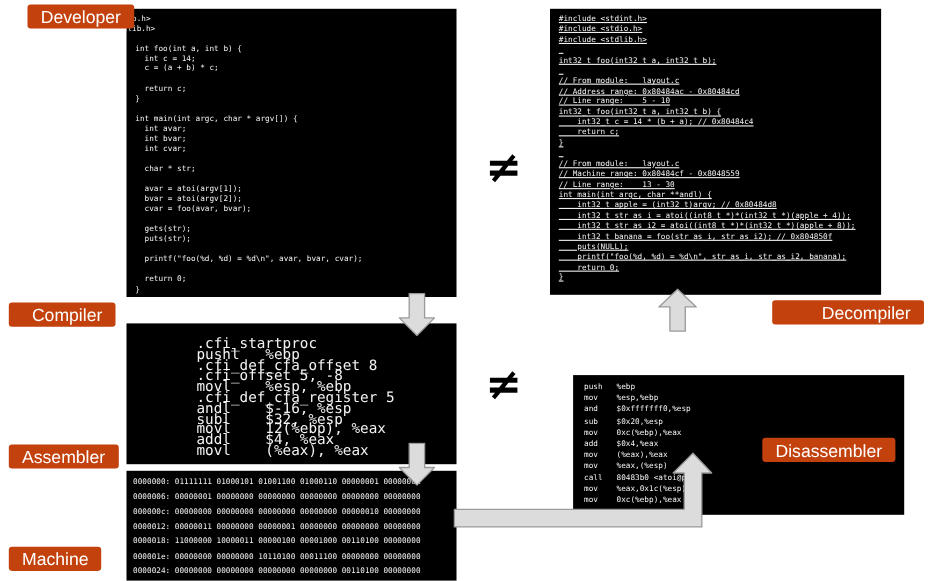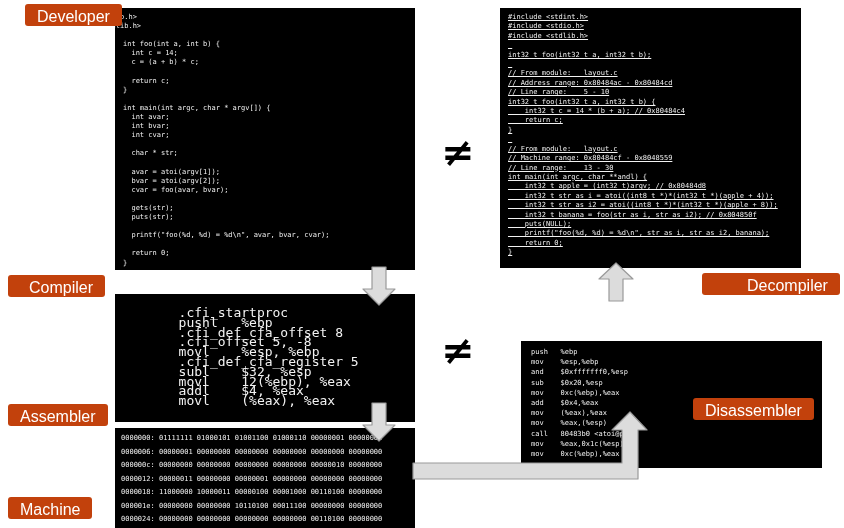--- a/index.html
+++ b/index.html
@@ -120,20 +120,21 @@
   </div>
 
   <div class="panel" id="panel-assembly">
     <div class="code">
         <div class="code-line">        .cfi_startproc</div>
         <div class="code-line">        pushl   %ebp</div>
         <div class="code-line">        .cfi_def_cfa_offset 8</div>
         <div class="code-line">        .cfi_offset 5, -8</div>
         <div class="code-line">        movl    %esp, %ebp</div>
         <div class="code-line">        .cfi_def_cfa_register 5</div>
+        <div class="code-line">        andl    $-16, %esp</div>
         <div class="code-line">        subl    $32, %esp</div>
         <div class="code-line">        movl    12(%ebp), %eax</div>
         <div class="code-line">        addl    $4, %eax</div>
         <div class="code-line">        movl    (%eax), %eax</div>
       </div>
   </div>
 
   <div class="panel" id="panel-disassembly">
     <div class="code">
         <div class="code-line">push   %ebp</div>

